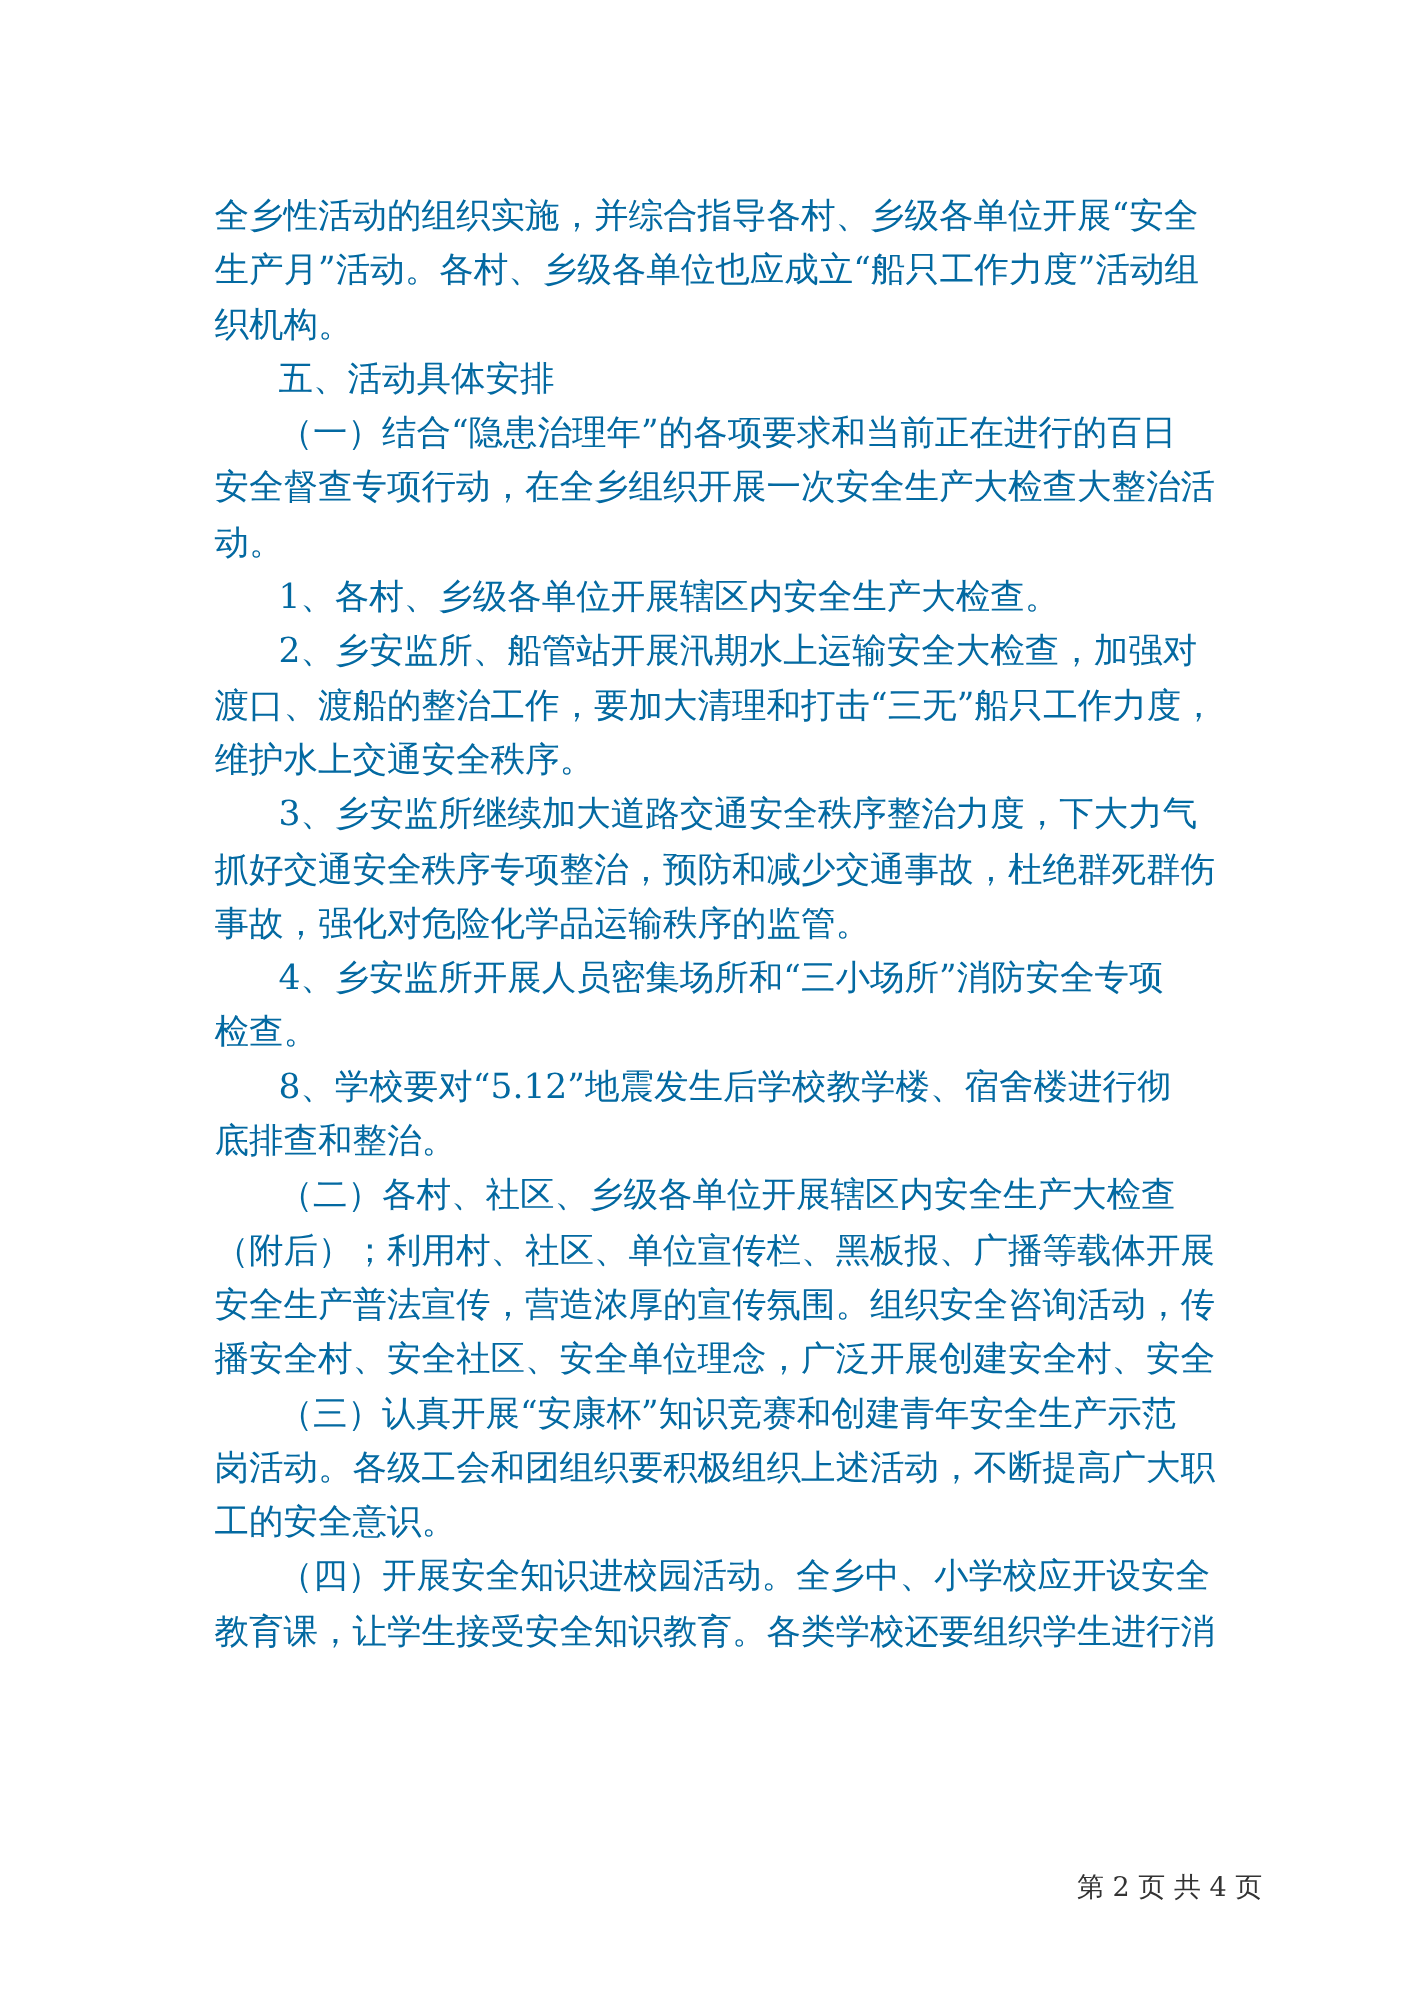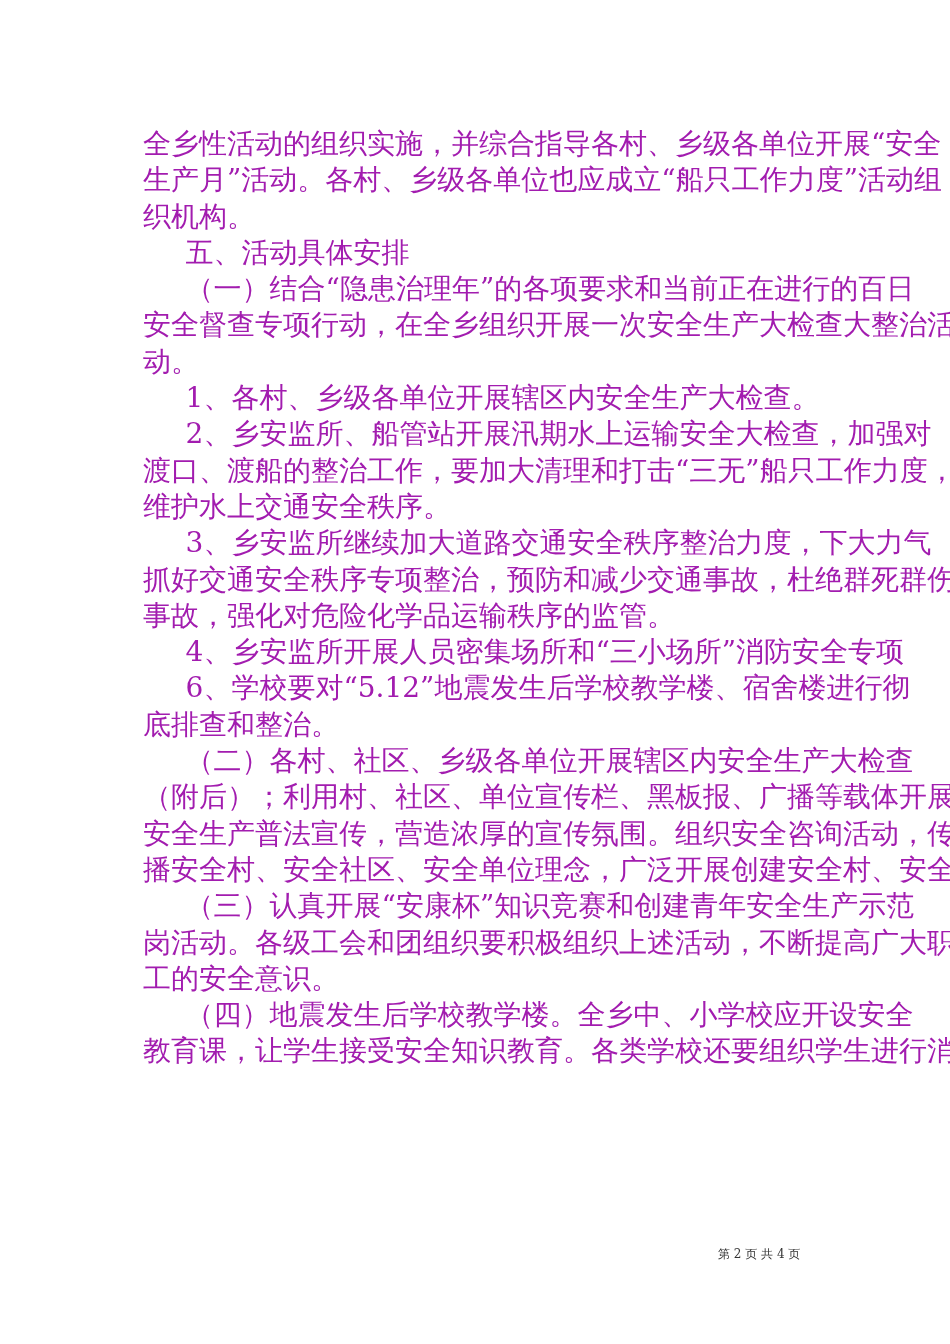--- a/index.html
+++ b/index.html
@@ -3,29 +3,29 @@
 <meta charset="utf-8">
 <style>
   html, body { margin: 0; padding: 0; background: #ffffff; }
   body { width: 950px; height: 1344px; position: relative; overflow: hidden; }
   .page {
     position: absolute; left: 0; top: 0; width: 950px; height: 1344px; background: #fff;
   }
   .body-text {
     position: absolute; left: 143px; top: 126px; width: 680px;
     font-family: "DejaVu Serif", "Liberation Serif", serif;
-    font-size: 28px; line-height: 36.3px; color: #a21caf;
+    font-size: 23px; line-height: 36.3px; color: #0369a1;
     white-space: nowrap;
   }
   .line { display: block; height: 36.3px; }
   .indent { padding-left: 42.6px; }
   .footer {
     position: absolute; left: 718px; top: 1246px;
     font-family: "DejaVu Serif", "Liberation Serif", serif;
-    font-size: 12px; color: #333; white-space: nowrap;
+    font-size: 18px; color: #333; white-space: nowrap;
   }
 </style>
 </head>
 <body>
 
 <div class="page">
   <div class="body-text">
     <span class="line">全乡性活动的组织实施，并综合指导各村、乡级各单位开展“安全</span>
     <span class="line">生产月”活动。各村、乡级各单位也应成立“船只工作力度”活动组</span>
     <span class="line">织机构。</span>
@@ -34,27 +34,28 @@
     <span class="line">安全督查专项行动，在全乡组织开展一次安全生产大检查大整治活</span>
     <span class="line">动。</span>
     <span class="line indent">1、各村、乡级各单位开展辖区内安全生产大检查。</span>
     <span class="line indent">2、乡安监所、船管站开展汛期水上运输安全大检查，加强对</span>
     <span class="line">渡口、渡船的整治工作，要加大清理和打击“三无”船只工作力度，</span>
     <span class="line">维护水上交通安全秩序。</span>
     <span class="line indent">3、乡安监所继续加大道路交通安全秩序整治力度，下大力气</span>
     <span class="line">抓好交通安全秩序专项整治，预防和减少交通事故，杜绝群死群伤</span>
     <span class="line">事故，强化对危险化学品运输秩序的监管。</span>
     <span class="line indent">4、乡安监所开展人员密集场所和“三小场所”消防安全专项</span>
-    <span class="line indent">6、学校要对“5.12”地震发生后学校教学楼、宿舍楼进行彻</span>
+    <span class="line">检查。</span>
+    <span class="line indent">8、学校要对“5.12”地震发生后学校教学楼、宿舍楼进行彻</span>
     <span class="line">底排查和整治。</span>
     <span class="line indent">（二）各村、社区、乡级各单位开展辖区内安全生产大检查</span>
     <span class="line">（附后）；利用村、社区、单位宣传栏、黑板报、广播等载体开展</span>
     <span class="line">安全生产普法宣传，营造浓厚的宣传氛围。组织安全咨询活动，传</span>
     <span class="line">播安全村、安全社区、安全单位理念，广泛开展创建安全村、安全</span>
     <span class="line indent">（三）认真开展“安康杯”知识竞赛和创建青年安全生产示范</span>
     <span class="line">岗活动。各级工会和团组织要积极组织上述活动，不断提高广大职</span>
     <span class="line">工的安全意识。</span>
-    <span class="line indent">（四）地震发生后学校教学楼。全乡中、小学校应开设安全</span>
+    <span class="line indent">（四）开展安全知识进校园活动。全乡中、小学校应开设安全</span>
     <span class="line">教育课，让学生接受安全知识教育。各类学校还要组织学生进行消</span>
   </div>
 
   <div class="footer">第 2 页 共 4 页</div>
 </div>
 
 </body></html>

